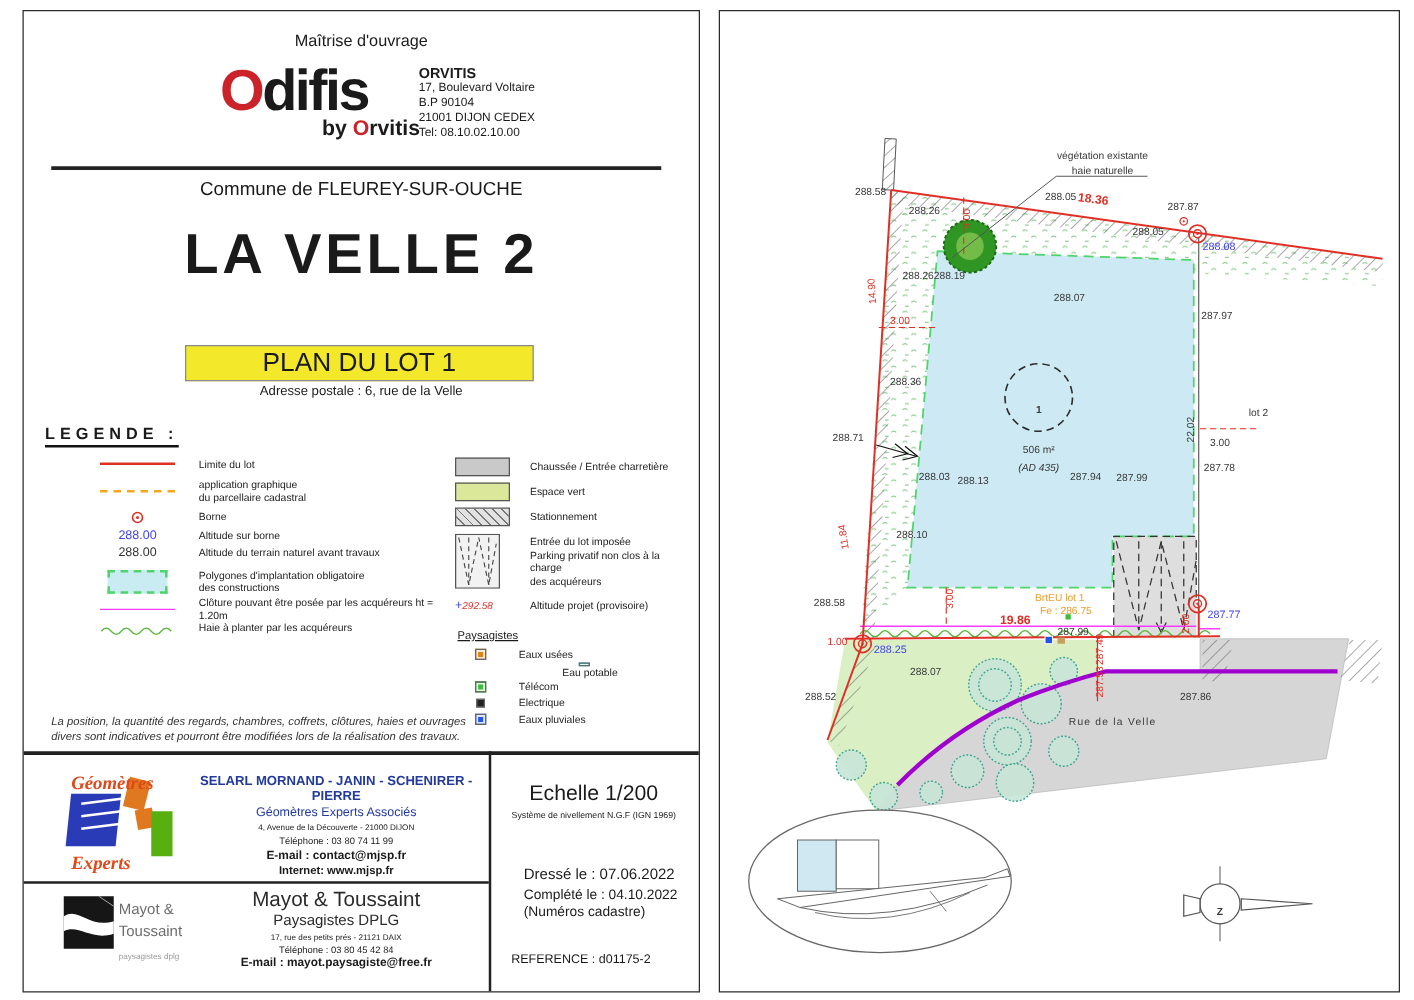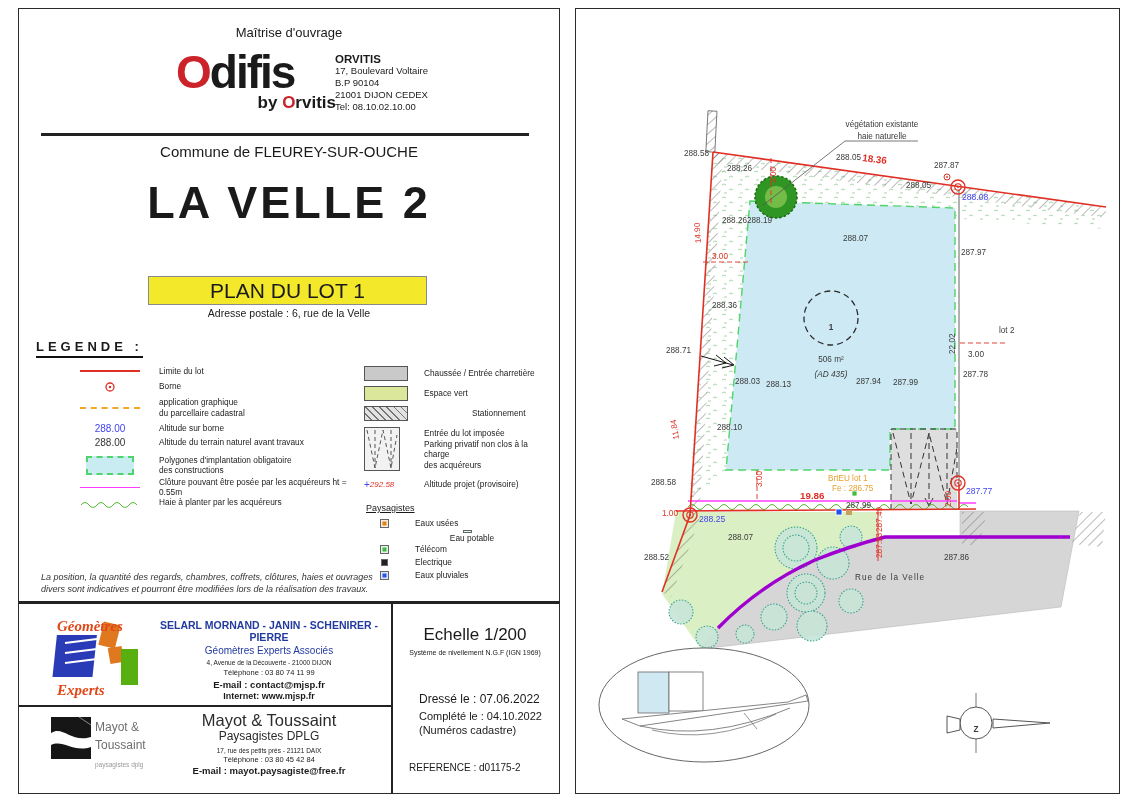--- a/index.html
+++ b/index.html
@@ -108,38 +108,38 @@
 
   <div class="abs leg-head"><span>LEGENDE :</span></div>
 
   <div class="legcol" style="left:50px;top:354px;width:300px;">
     <div class="legrow" style="height:16px;">
       <div class="symcell">
           <div class="line-red"></div>
         </div>
       <div class="leglab">Limite du lot</div>
     </div>
+    <div class="legrow" style="height:27px;">
+      <div class="symcell">
+          <div class="line-orange"></div>
+        </div>
+      <div class="leglab">
+          <div>application graphique</div>
+          <div>du parcellaire cadastral</div>
+        </div>
+    </div>
     <div class="legrow" style="height:15px;">
       <div class="symcell">
         <svg width="14" height="12" viewBox="0 0 14 12">
             <circle cx="7" cy="6" r="4" fill="none" stroke="#e03025" stroke-width="1.3"></circle>
             <circle cx="7" cy="6" r="1.2" fill="#e03025"></circle>
           </svg>
       </div>
       <div class="leglab">Borne</div>
     </div>
-    <div class="legrow" style="height:27px;">
-      <div class="symcell">
-          <div class="line-orange"></div>
-        </div>
-      <div class="leglab">
-          <div>application graphique</div>
-          <div>du parcellaire cadastral</div>
-        </div>
-    </div>
     <div class="legrow" style="height:14px;">
       <div class="symcell t-blue">288.00</div>
       <div class="leglab">Altitude sur borne</div>
     </div>
     <div class="legrow" style="height:15px;">
       <div class="symcell t-blk">288.00</div>
       <div class="leglab">Altitude du terrain naturel avant travaux</div>
     </div>
     <div class="legrow" style="height:30px;">
       <div class="symcell">
@@ -147,21 +147,21 @@
         </div>
       <div class="leglab">
           <div>Polygones d'implantation obligatoire</div>
           <div>des constructions</div>
         </div>
     </div>
     <div class="legrow" style="height:14px;">
       <div class="symcell">
           <div class="line-mag"></div>
         </div>
-      <div class="leglab">Clôture pouvant être posée par les acquéreurs ht = 0.55m</div>
+      <div class="leglab">Clôture pouvant être posée par les acquéreurs ht = 1.20m</div>
     </div>
     <div class="legrow" style="height:16px;">
       <div class="symcell">
         <svg width="62" height="12" viewBox="0 0 62 12">
             <path d="M2,9 q4,-5 8,0 t8,0 t8,0 t8,0 t8,0 t8,0 t8,0" fill="none" stroke="#58b838" stroke-width="1"></path>
           </svg>
       </div>
       <div class="leglab">Haie à planter par les acquéreurs</div>
     </div>
   </div>
@@ -172,21 +172,21 @@
           <div class="sw sw-ch"></div>
         </div>
       <div class="leglab">Chaussée / Entrée charretière</div>
     </div>
     <div class="legrow" style="height:20px;">
       <div class="symcellR">
           <div class="sw sw-ev"></div>
         </div>
       <div class="leglab">Espace vert</div>
     </div>
-    <div class="legrow" style="height:20px;gap:48px;">
+    <div class="legrow" style="height:20px;">
       <div class="symcellR">
           <div class="sw sw-st"></div>
         </div>
       <div class="leglab">Stationnement</div>
     </div>
     <div class="legrow" style="height:52px;">
       <div class="symcellR">
         <svg width="36" height="44" viewBox="0 0 36 44">
             <rect x="0.5" y="0.5" width="35" height="43" fill="#f2f2f2" stroke="#555"></rect>
             <g stroke="#444" stroke-width="0.9" fill="none" stroke-dasharray="4 3">

